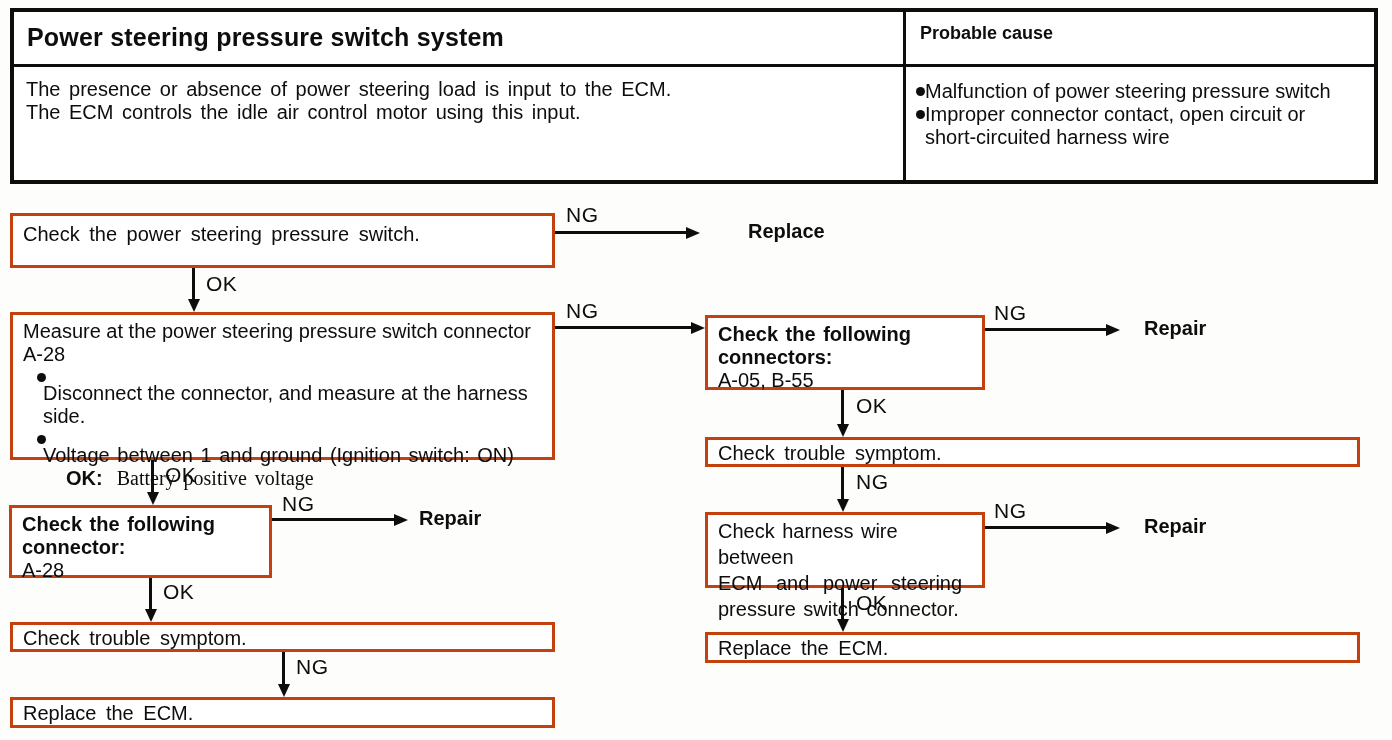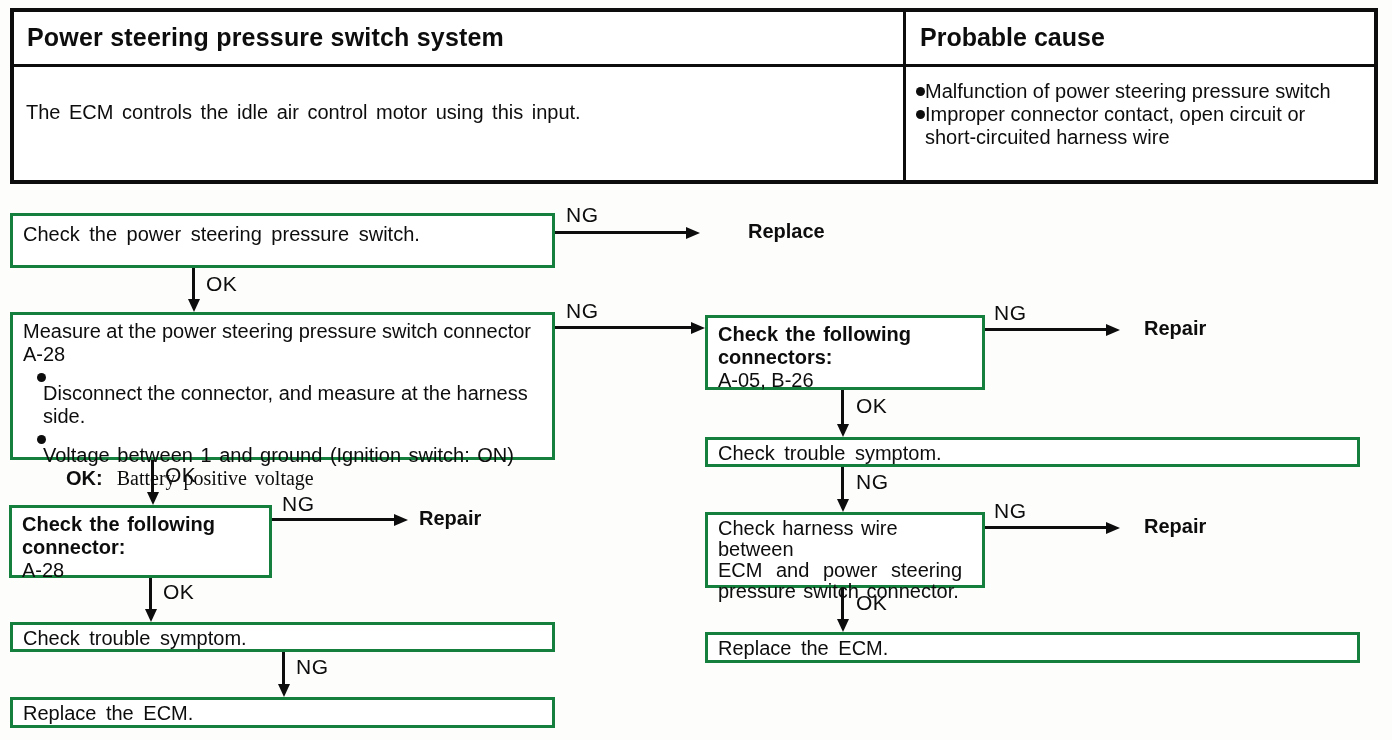--- a/index.html
+++ b/index.html
@@ -6,46 +6,46 @@
   .page{
     position:relative;width:1392px;height:740px;background:#fdfdfc;
     font-family:"Liberation Sans", sans-serif;color:#0d0d0d;overflow:hidden;
   }
   
   .htable{position:absolute;left:10px;top:8px;width:1368px;height:176px;
     border:4px solid #0d0d0d;box-sizing:border-box;background:#fff;}
   .vdiv{position:absolute;left:889px;top:0;bottom:0;width:3px;background:#0d0d0d;}
   .hdiv{position:absolute;left:0;right:0;top:52px;height:3px;background:#0d0d0d;}
   .sys-title{position:absolute;left:13px;top:11px;font-size:25px;font-weight:700;letter-spacing:.2px;}
-  .pc-title{position:absolute;left:906px;top:11px;font-size:25px;font-weight:700;}
+  .pc-title{position:absolute;left:906px;top:11px;font-size:18px;font-weight:700;}
   .desc-line{position:absolute;left:12px;font-size:20px;word-spacing:3px;white-space:nowrap;}
   .desc-1{top:66px;}
   .desc-2{top:89px;}
   .causes{position:absolute;left:902px;top:68px;width:455px;}
   .cause-row{display:flex;align-items:flex-start;margin-bottom:0;}
   .dot{flex:none;width:9px;height:9px;border-radius:50%;background:#0d0d0d;margin:7px 0 0 0;}
   .cause-text{width:425px;font-size:20px;line-height:23px;word-spacing:0;}
   
-  .box{position:absolute;background:#fff;border:3px solid #15803d;box-sizing:border-box;
+  .box{position:absolute;background:#fff;border:3px solid #c2410c;box-sizing:border-box;
     font-size:20px;line-height:23px;}
   .box .pad{padding:5px 8px 0 10px;}
   .b-l1{left:10px;top:213px;width:545px;height:55px;}
   .b-l1 .pad{padding-top:7px;word-spacing:4px;}
   .b-l2{left:10px;top:312px;width:545px;height:148px;}
   .b-l2 .pad{}
   .b-l3{left:9px;top:505px;width:263px;height:73px;border-width:3px;}
   .b-l4{left:10px;top:622px;width:545px;height:30px;}
   .b-l4 .pad{padding-top:2px;word-spacing:4px;}
   .b-l5{left:10px;top:697px;width:545px;height:31px;}
   .b-l5 .pad{padding-top:2px;word-spacing:4px;}
   .b-r1{left:705px;top:315px;width:280px;height:75px;}
   .b-r2{left:705px;top:437px;width:655px;height:30px;}
   .b-r2 .pad{padding-top:2px;word-spacing:4px;}
   .b-r3{left:705px;top:512px;width:280px;height:76px;}
-  .b-r3 .pad{padding-top:3px;line-height:21px;}
+  .b-r3 .pad{padding-top:3px;line-height:26px;}
   .b-r4{left:705px;top:632px;width:655px;height:31px;}
   .b-r4 .pad{padding-top:2px;word-spacing:4px;}
   .bold{font-weight:700;}
   .brow{display:flex;align-items:flex-start;flex-direction:column;}
   .brow .dot{margin:7px 0 0 14px;}
   .btext{margin-left:20px;width:486px;}
   .ws2{word-spacing:2px;}
   .okline{margin-left:43px;}
   .okline .val{margin-left:14px;word-spacing:3px;font-family:Liberation Serif, serif;}
   .jline{word-spacing:8px;}
@@ -62,20 +62,21 @@
 </head>
 <body>
 
 <div class="page">
 
   <div class="htable">
     <div class="hdiv"></div>
     <div class="vdiv"></div>
     <div class="sys-title">Power steering pressure switch system</div>
     <div class="pc-title">Probable cause</div>
+    <div class="desc-line desc-1">The presence or absence of power steering load is input to the ECM.</div>
     <div class="desc-line desc-2">The ECM controls the idle air control motor using this input.</div>
     <div class="causes">
       <div class="cause-row">
         <span class="dot"></span>
         <span class="cause-text">Malfunction of power steering pressure switch</span>
       </div>
       <div class="cause-row">
         <span class="dot"></span>
         <span class="cause-text">Improper connector contact, open circuit or short-circuited harness wire</span>
       </div>
@@ -117,21 +118,21 @@
   </div>
 
   <div class="box b-l5">
     <div class="pad">Replace the ECM.</div>
   </div>
 
   <div class="box b-r1">
     <div class="pad">
       <div class="bold ws2">Check the following</div>
       <div class="bold">connectors:</div>
-      <div>A-05, B-26</div>
+      <div>A-05, B-55</div>
     </div>
   </div>
 
   <div class="box b-r2">
     <div class="pad">Check trouble symptom.</div>
   </div>
 
   <div class="box b-r3">
     <div class="pad">
       <div class="ws2">Check harness wire between</div>

